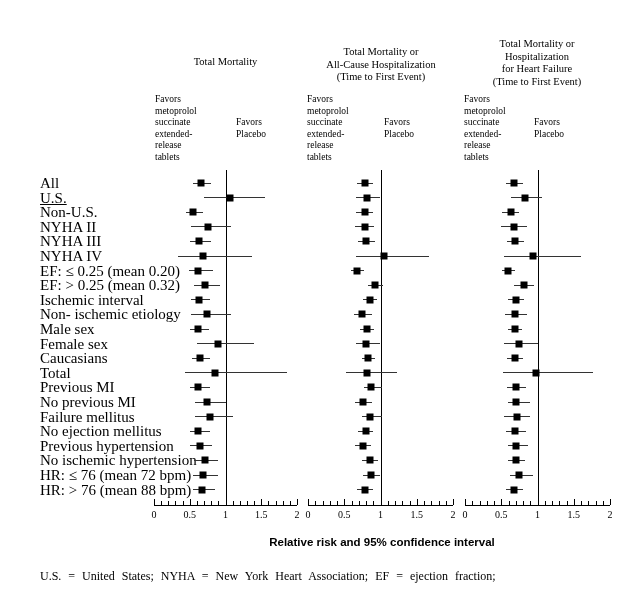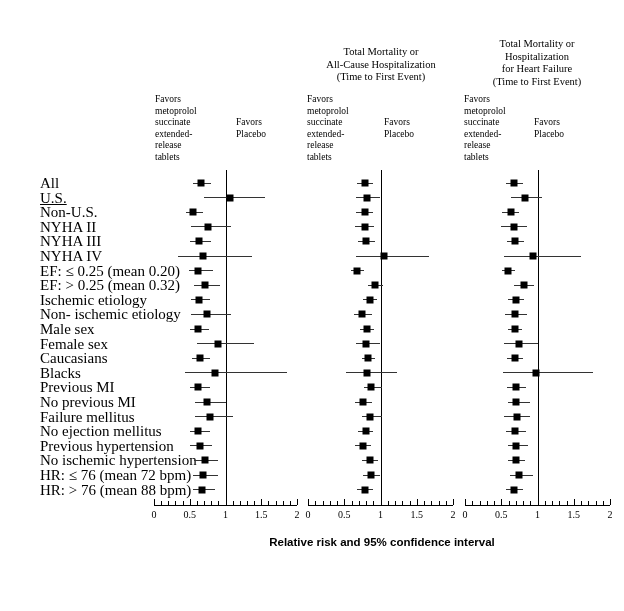--- a/index.html
+++ b/index.html
@@ -36,20 +36,21 @@
                   font-family:"Liberation Sans", sans-serif; font-weight:bold; font-size:11.5px; }
   .footnote { position:absolute; left:40px; top:568px; width:550px; font-size:12px; line-height:1.35; }
   .footnote .l1 { word-spacing:4px; }
 </style>
 </head>
 <body>
 
 <div class="figure">
 
 
+  <div class="panel-header hdr1">Total Mortality</div>
   <div class="panel-header hdr2">Total Mortality or
 All-Cause Hospitalization
 (Time to First Event)</div>
   <div class="panel-header hdr3">Total Mortality or
 Hospitalization
 for Heart Failure
 (Time to First Event)</div>
 
   <div class="favors-left fav1l">Favors
 metoprolol
@@ -79,26 +80,26 @@
 
   <div id="row-labels">
       <div class="row-label" style="top: 176px;">All</div>
       <div class="row-label" style="top: 190.6px; text-decoration: underline;">U.S.</div>
       <div class="row-label" style="top: 205.2px;">Non-U.S.</div>
       <div class="row-label" style="top: 219.8px;">NYHA II</div>
       <div class="row-label" style="top: 234.4px;">NYHA III</div>
       <div class="row-label" style="top: 249px;">NYHA IV</div>
       <div class="row-label" style="top: 263.6px;">EF: ≤ 0.25 (mean 0.20)</div>
       <div class="row-label" style="top: 278.2px;">EF: &gt; 0.25 (mean 0.32)</div>
-      <div class="row-label" style="top: 292.8px;">Ischemic etiology</div>
+      <div class="row-label" style="top: 292.8px;">Ischemic interval</div>
       <div class="row-label" style="top: 307.4px;">Non- ischemic etiology</div>
       <div class="row-label" style="top: 322px;">Male sex</div>
       <div class="row-label" style="top: 336.6px;">Female sex</div>
       <div class="row-label" style="top: 351.2px;">Caucasians</div>
-      <div class="row-label" style="top: 365.8px;">Blacks</div>
+      <div class="row-label" style="top: 365.8px;">Total</div>
       <div class="row-label" style="top: 380.4px;">Previous MI</div>
       <div class="row-label" style="top: 395px;">No previous MI</div>
       <div class="row-label" style="top: 409.6px;">Failure mellitus</div>
       <div class="row-label" style="top: 424.2px;">No ejection mellitus</div>
       <div class="row-label" style="top: 438.8px;">Previous hypertension</div>
       <div class="row-label" style="top: 453.4px;">No ischemic hypertension</div>
       <div class="row-label" style="top: 468px;">HR: ≤ 76 (mean 72 bpm)</div>
       <div class="row-label" style="top: 482.6px;">HR: &gt; 76 (mean 88 bpm)</div>
     </div>
 
@@ -321,15 +322,16 @@
       <div class="tick-label" style="left: 0%;">0</div>
       <div class="tick-label" style="left: 25%;">0.5</div>
       <div class="tick-label" style="left: 50%;">1</div>
       <div class="tick-label" style="left: 75%;">1.5</div>
       <div class="tick-label" style="left: 100%;">2</div>
     </div>
 
   <div class="axis-caption">Relative risk and 95% confidence interval</div>
 
   <div class="footnote">
+    <div class="l1">U.S. = United States; NYHA = New York Heart Association; EF = ejection fraction;</div>
   </div>
 
 </div>
 
 </body></html>

